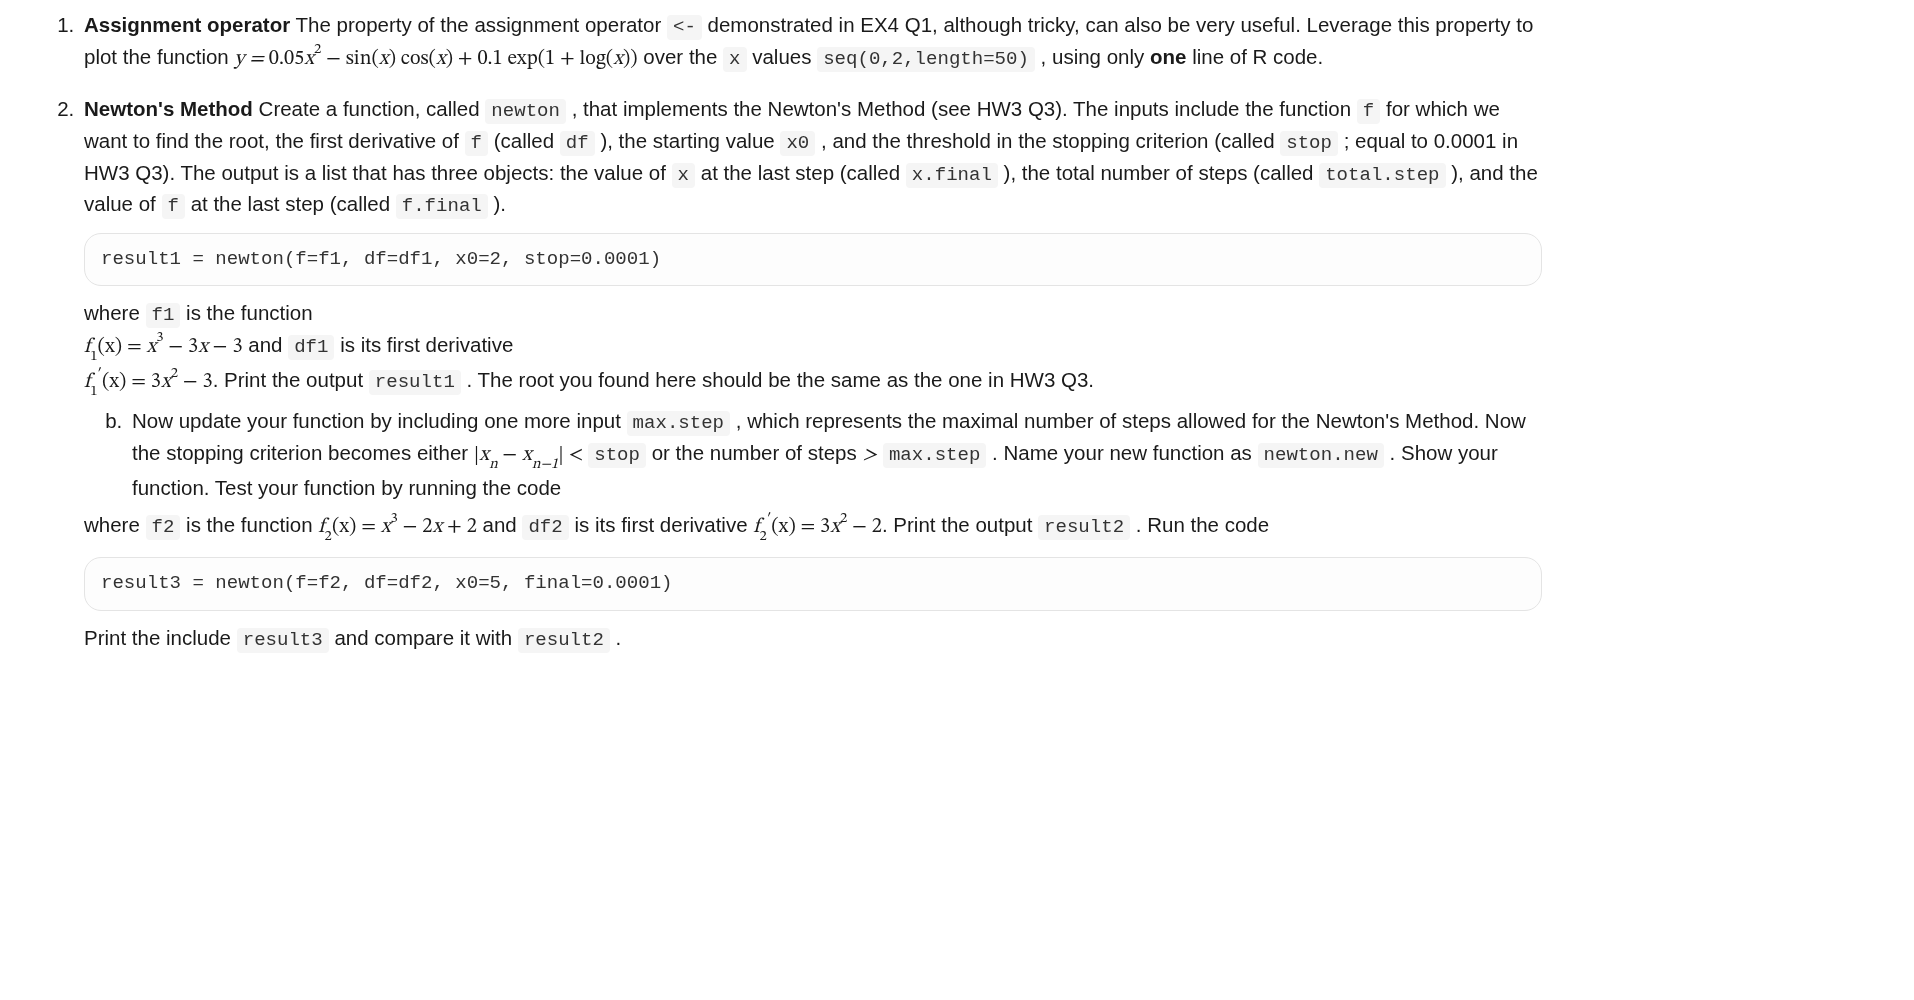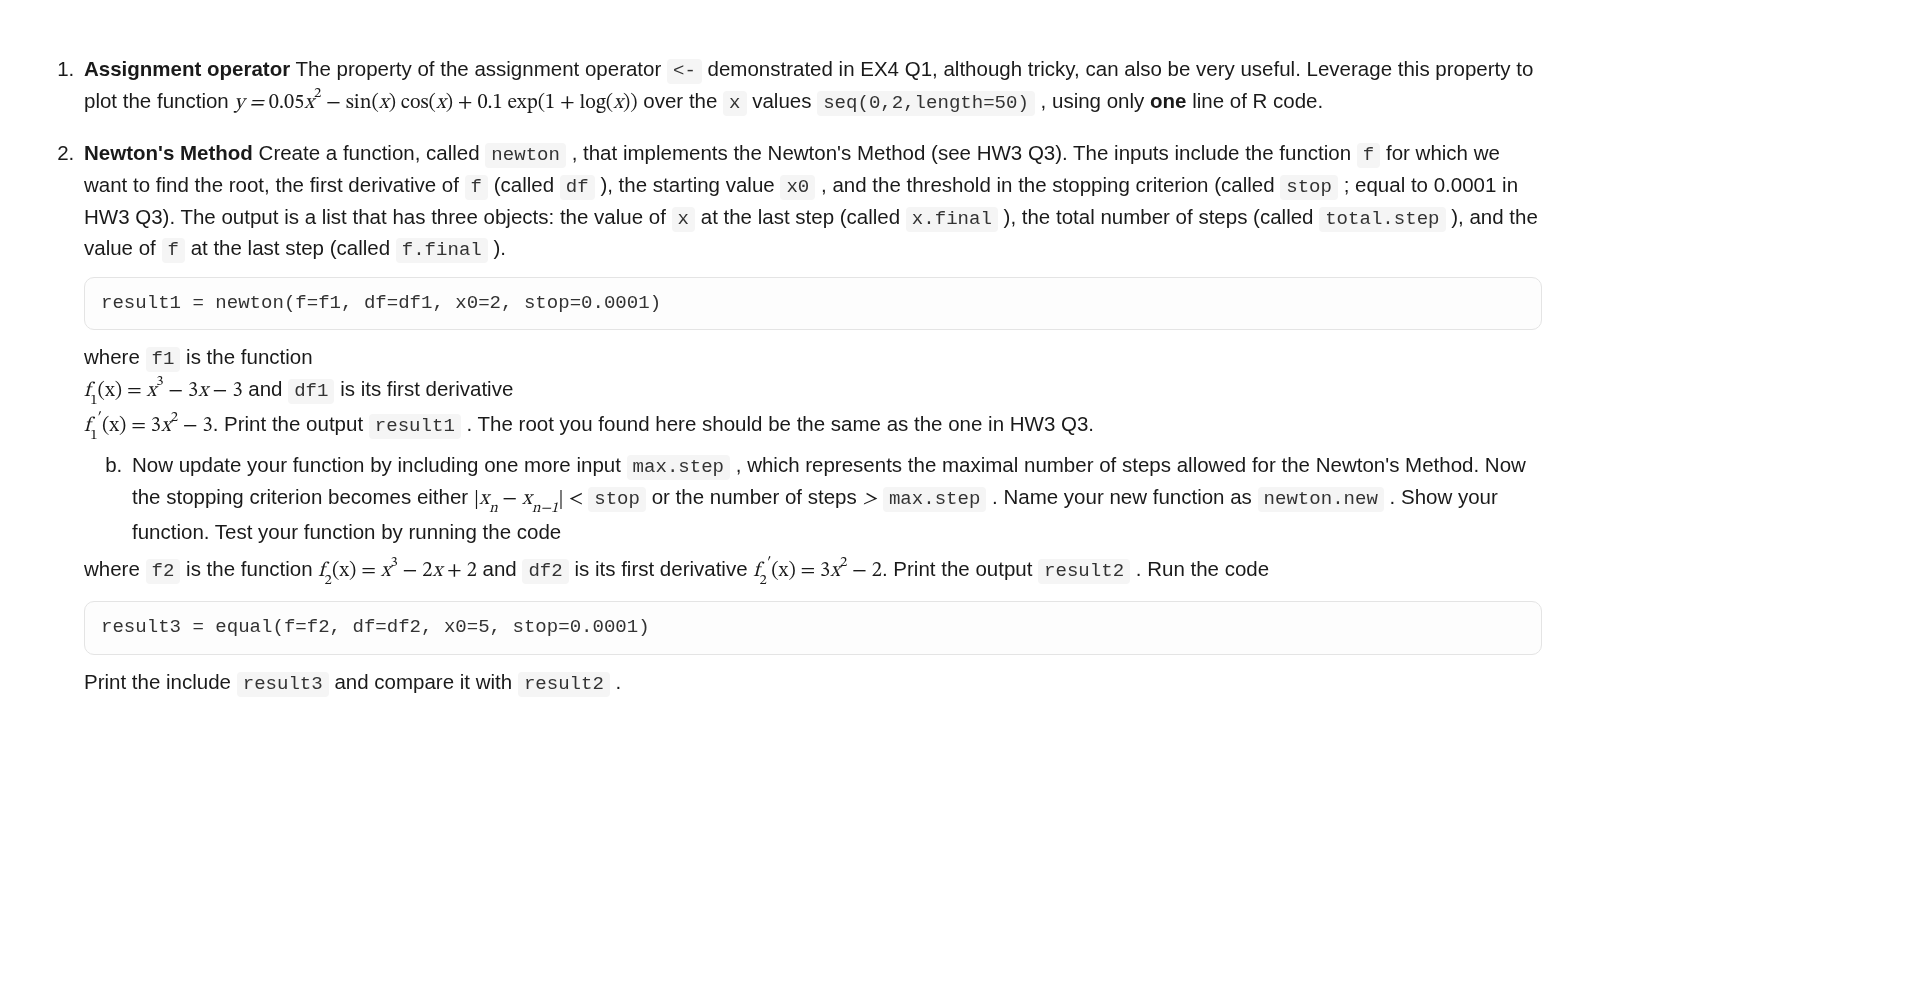--- a/index.html
+++ b/index.html
@@ -8,21 +8,20 @@
     background: #ffffff;
     color: #1a1a1a;
     font-family: -apple-system, BlinkMacSystemFont, "Segoe UI", Helvetica, Arial, sans-serif;
     font-size: 20.5px;
     line-height: 1.5;
   }
   .page {
     width: 1578px;
     box-sizing: border-box;
     padding: 10px 36px 30px 36px;
-    margin-top: 44px;
   }
   ol.top-list {
     list-style-type: decimal;
     padding-left: 44px;
     margin: 0;
   }
   ol.top-list > li {
     margin-bottom: 20px;
     padding-left: 4px;
   }
@@ -39,21 +38,21 @@
     font-family: SFMono-Regular, Menlo, Consolas, "Liberation Mono", monospace;
     font-size: 0.93em;
     background: #f5f5f5;
     border-radius: 4px;
     padding: 1px 6px 2px 6px;
     color: #333;
   }
   pre.codeblock {
     background: #fdfdfd;
     border: 1px solid #e4e4e4;
-    border-radius: 10px;
+    border-radius: 17px;
     padding: 12px 16px;
     margin: 12px 0;
     font-family: SFMono-Regular, Menlo, Consolas, "Liberation Mono", monospace;
     font-size: 0.93em;
     line-height: 1.45;
     white-space: pre;
     overflow-x: auto;
     color: #333;
   }
   .ss { font-size: 0.72em; vertical-align: sub; position: relative; top: 0.18em; }
@@ -91,21 +90,21 @@
       <li>
         <span>Now update your function by including one more input </span><code class="inline">max.step</code><span> , which represents the maximal number of steps allowed for the Newton's Method. Now the stopping criterion becomes either </span><span class="math"><span class="up">|</span><span>x</span><span class="ss">n</span><span class="up"> − </span><span>x</span><span class="ss">n−1</span><span class="up">| &lt; </span></span><code class="inline">stop</code><span> or the number of steps </span><span class="math up">&gt;</span> <code class="inline">max.step</code><span> . Name your new function as </span><code class="inline">newton.new</code><span> . Show your function. Test your function by running the code</span>
       </li>
     </ol>
 
 
     <div>
       <span>where </span><code class="inline">f2</code><span> is the function </span><span class="math"><span>f</span><span class="ss up">2</span><span class="up">(x) = </span><span>x</span><span class="sp up">3</span><span class="up"> − 2</span><span>x</span><span class="up"> + 2</span></span><span> and </span><code class="inline">df2</code><span> is its first derivative </span><span class="math"><span>f</span><span class="ss up">2</span><span class="sp up">′</span><span class="up">(x) = 3</span><span>x</span><span class="sp up">2</span><span class="up"> − 2</span></span><span>. Print the output </span><code class="inline">result2</code><span> . Run the code</span>
     </div>
 
-    <pre class="codeblock">result3 = equal(f=f2, df=df2, x0=5, stop=0.0001)</pre>
+    <pre class="codeblock">result3 = newton(f=f2, df=df2, x0=5, final=0.0001)</pre>
 
     <div>
       <span>Print the include </span><code class="inline">result3</code><span> and compare it with </span><code class="inline">result2</code><span> .</span>
     </div>
   </li>
 
 </ol>
 </div>
 
 </body></html>

